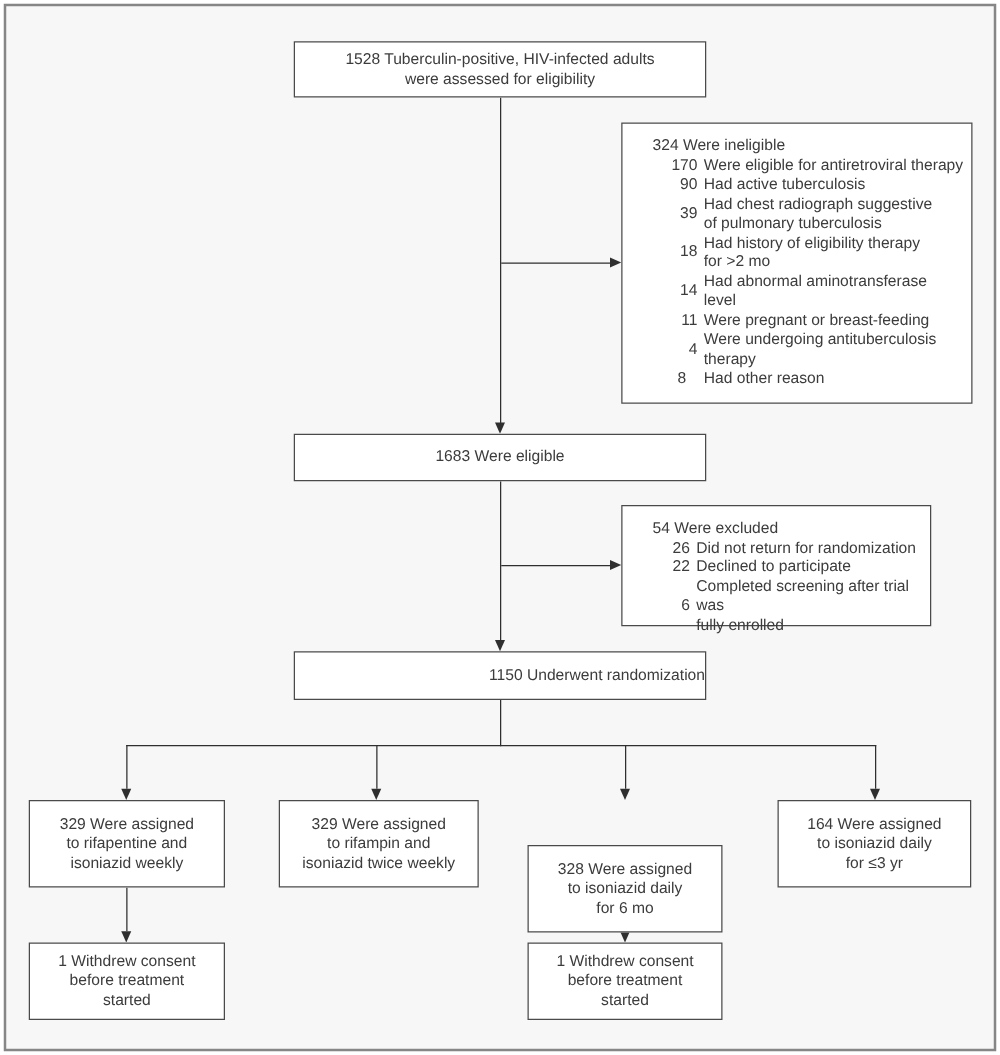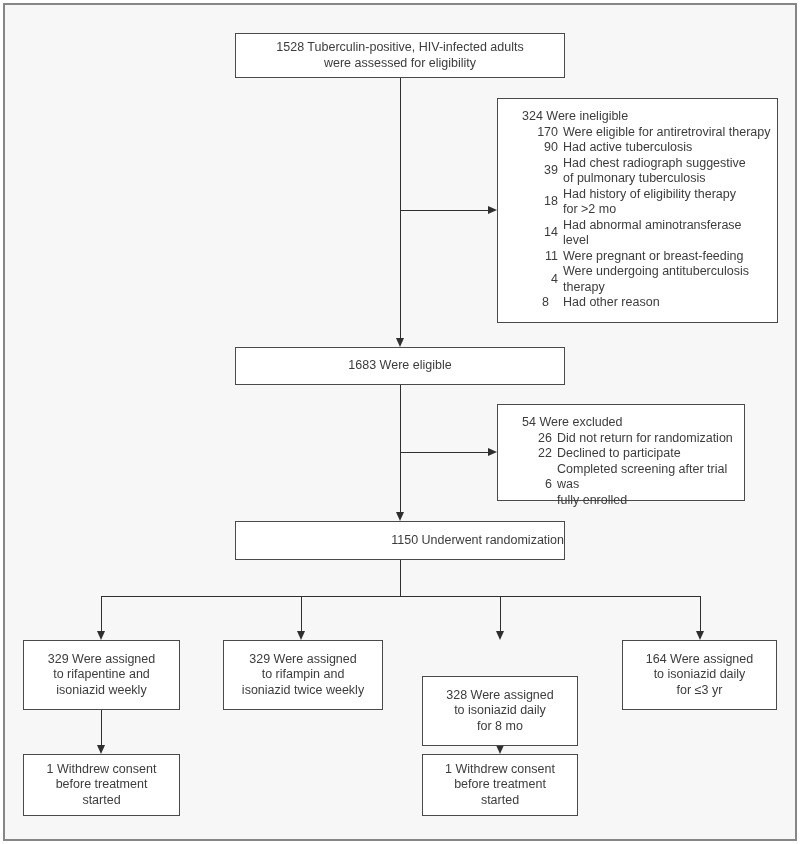--- a/index.html
+++ b/index.html
@@ -174,21 +174,21 @@
 
 <div class="box center-box" style="left:223px; top:640px; width:160px; height:70px;">
     <div>329 Were assigned</div>
     <div>to rifampin and</div>
     <div>isoniazid twice weekly</div>
   </div>
 
 <div class="box center-box" style="left:422px; top:676px; width:156px; height:70px;">
     <div>328 Were assigned</div>
     <div>to isoniazid daily</div>
-    <div>for 8 mo</div>
+    <div>for 6 mo</div>
   </div>
 
 <div class="box center-box" style="left:622px; top:640px; width:155px; height:70px;">
     <div>164 Were assigned</div>
     <div>to isoniazid daily</div>
     <div>for ≤3 yr</div>
   </div>
 
 <div class="box center-box" style="left:23px; top:754px; width:157px; height:62px;">
     <div>1 Withdrew consent</div>

